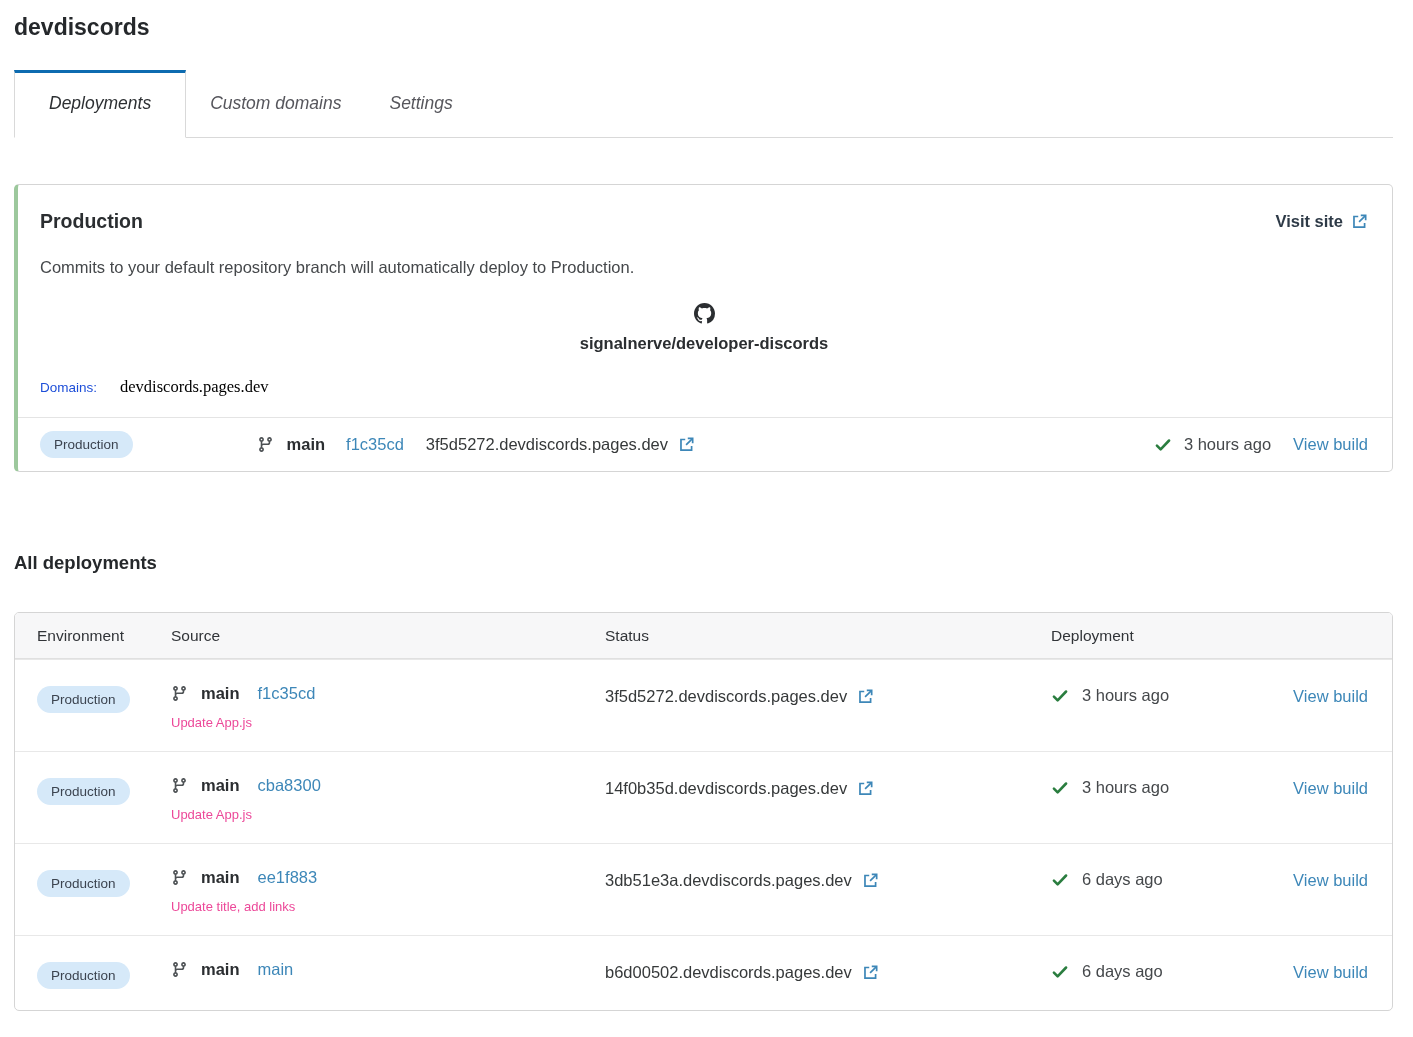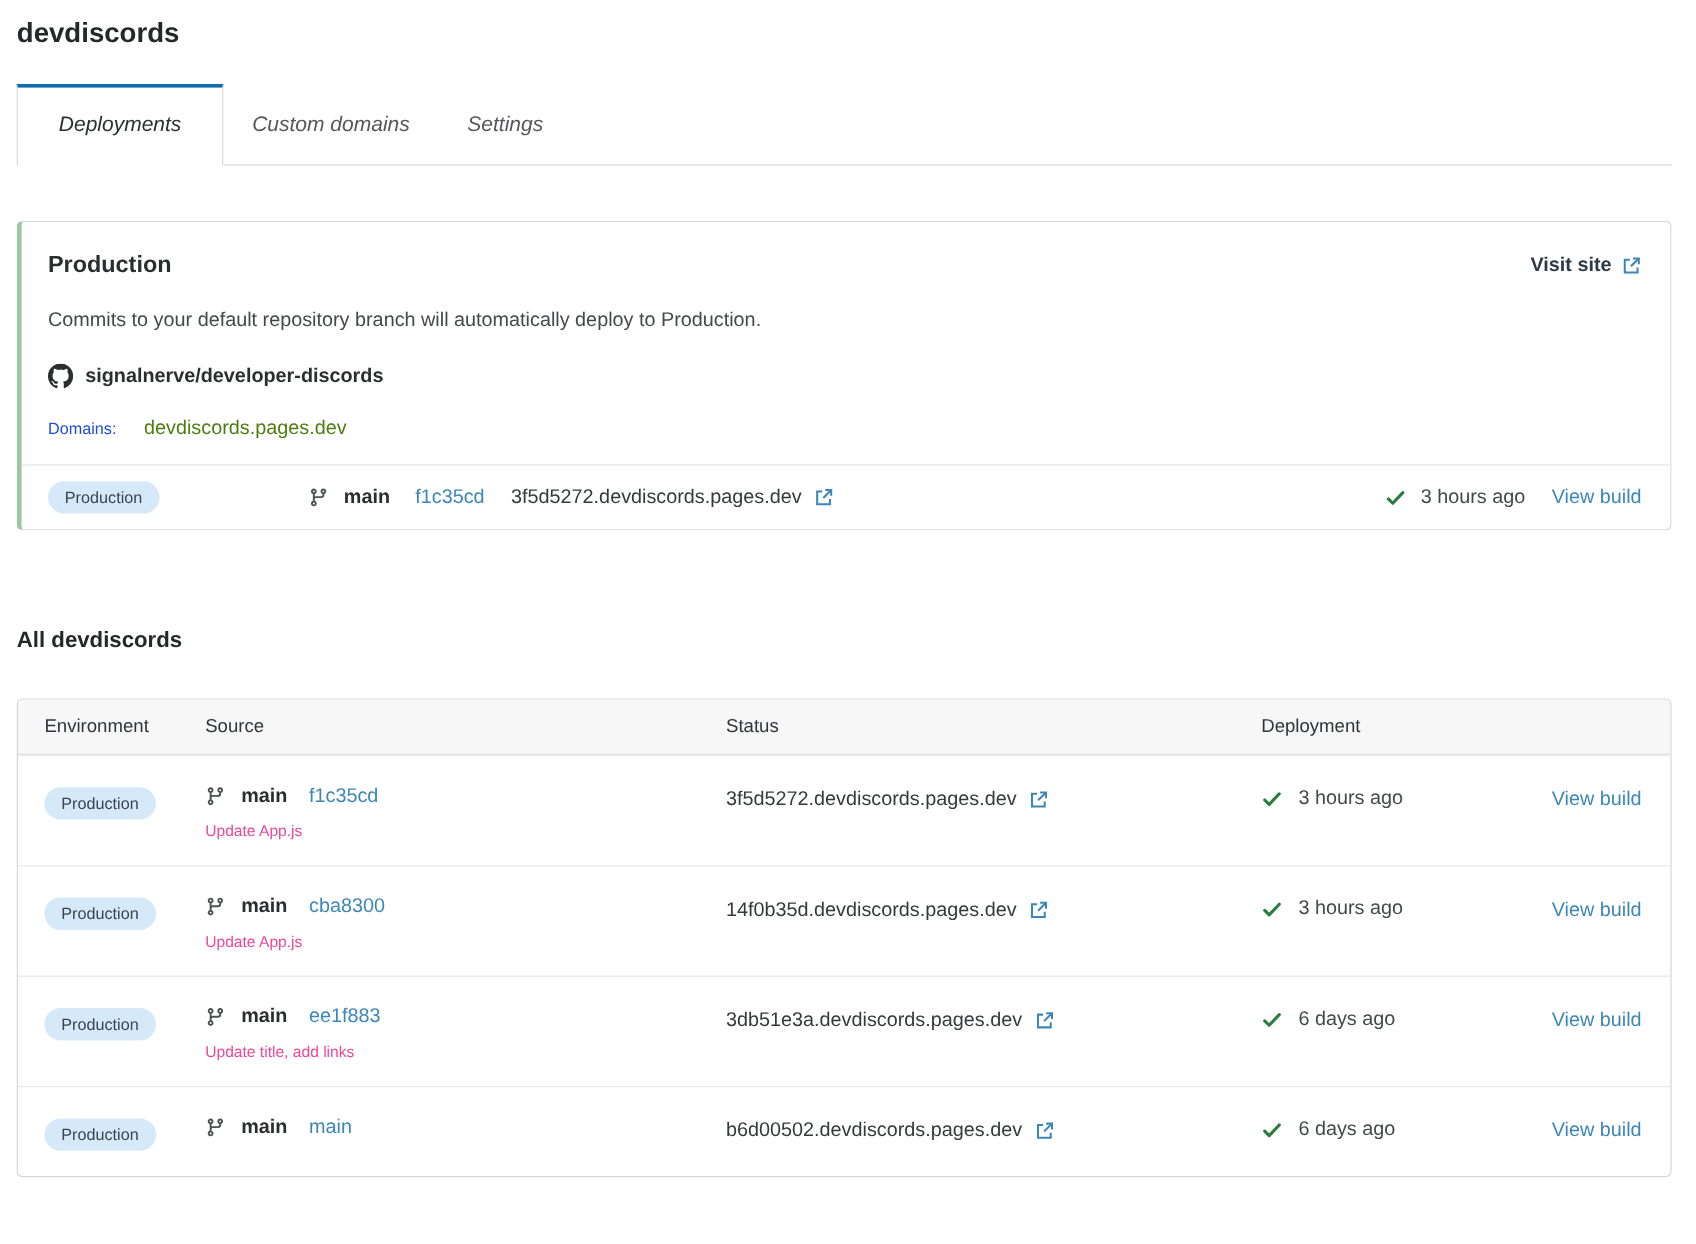--- a/index.html
+++ b/index.html
@@ -83,36 +83,38 @@
     color: #45484b;
   }
   .repo-line {
     margin-top: 26px;
     display: flex;
     align-items: center;
     gap: 10px;
     font-size: 16.5px;
     font-weight: bold;
     color: #2b2e31;
+    flex-direction: column;
   }
   .gh-icon { width: 21px; height: 21px; display: block; }
   .domains-line {
     margin-top: 24px;
     display: flex;
     align-items: baseline;
   }
   .domains-label {
     font-size: 13.5px;
     color: #1d4ed8;
     font-weight: 400;
   }
   .domains-value {
     font-size: 16.5px;
-    color: #4d7c0f;
+    color: #000000;
     margin-left: 23px;
+    font-family: Liberation Serif, serif;
   }
   .prod-deploy-row {
     border-top: 1px solid #e4e4e4;
     display: flex;
     align-items: center;
     padding: 13px 24px 13px 22px;
   }
 
   
   .env-badge {
@@ -298,21 +300,21 @@
       <div class="right-group">
         <svg class="check-icon">
             <use href="#sym-check"></use>
           </svg>
         <span class="status-time">3 hours ago</span>
         <a class="link view-build">View build</a>
       </div>
     </div>
   </section>
 
-  <h2 class="all-deploy-heading">All devdiscords</h2>
+  <h2 class="all-deploy-heading">All deployments</h2>
 
   <section class="deploy-table">
     <div class="t-grid t-head">
       <div class="th">Environment</div>
       <div class="th">Source</div>
       <div class="th">Status</div>
       <div class="th">Deployment</div>
       <div class="th"></div>
     </div>
 

